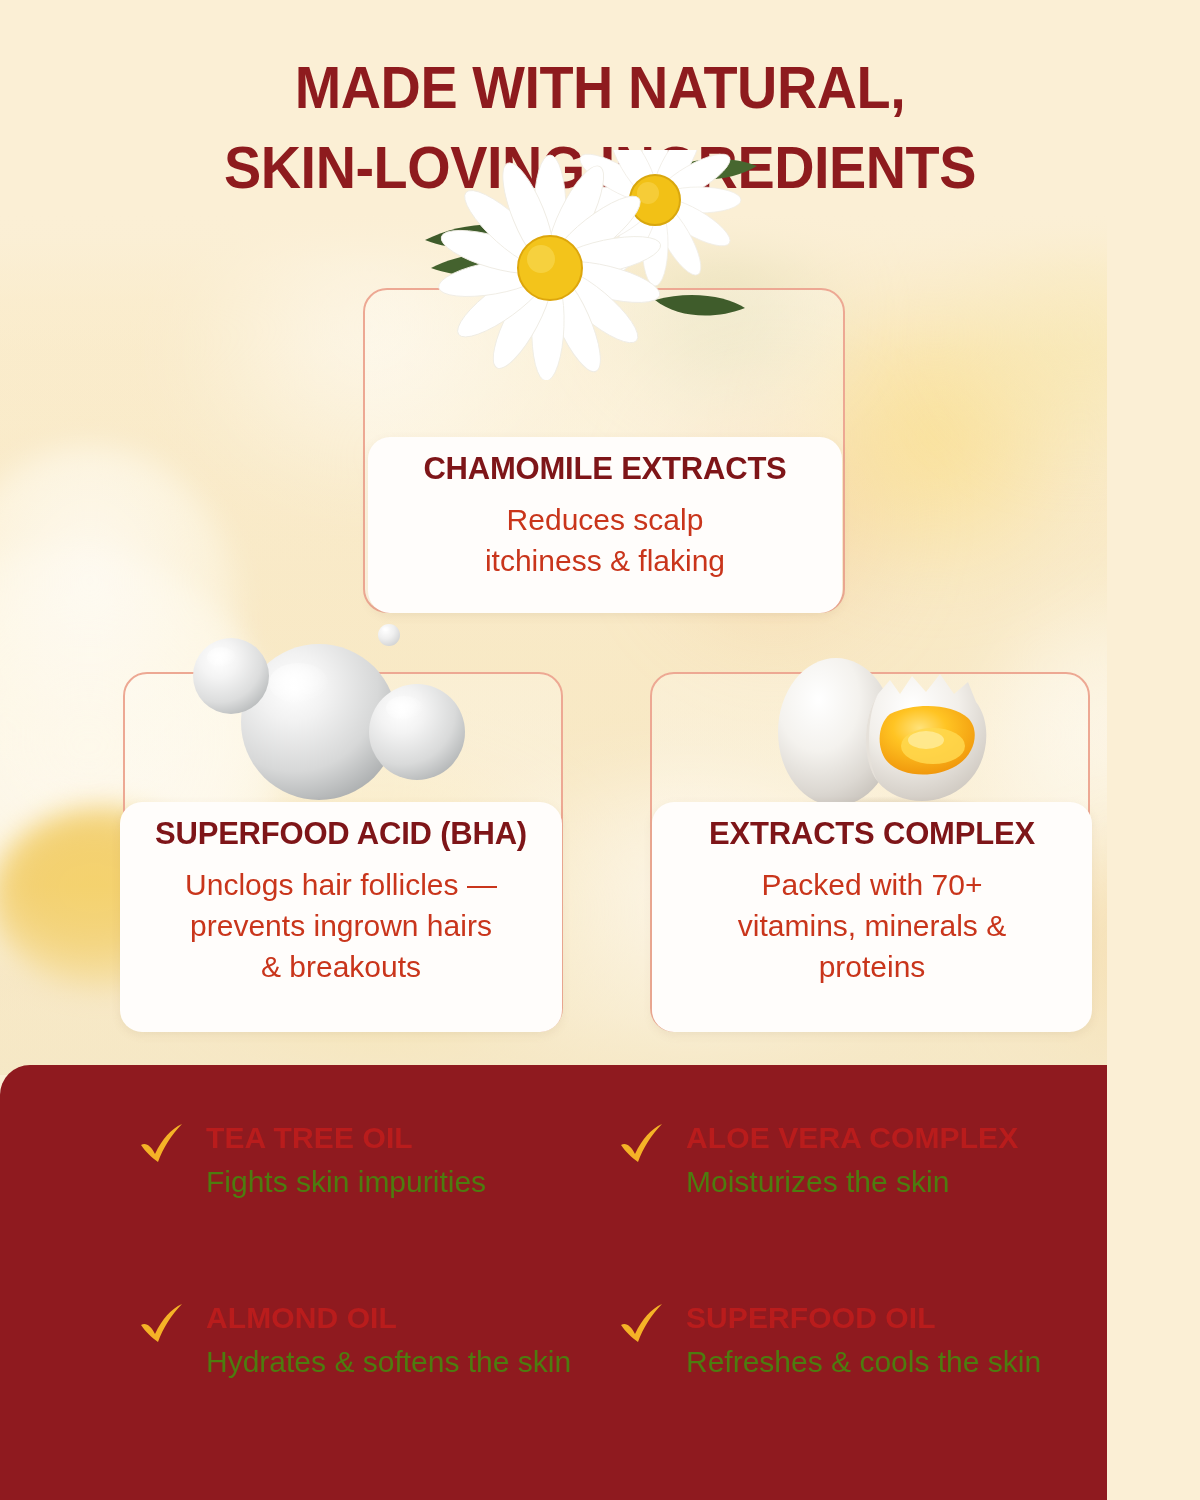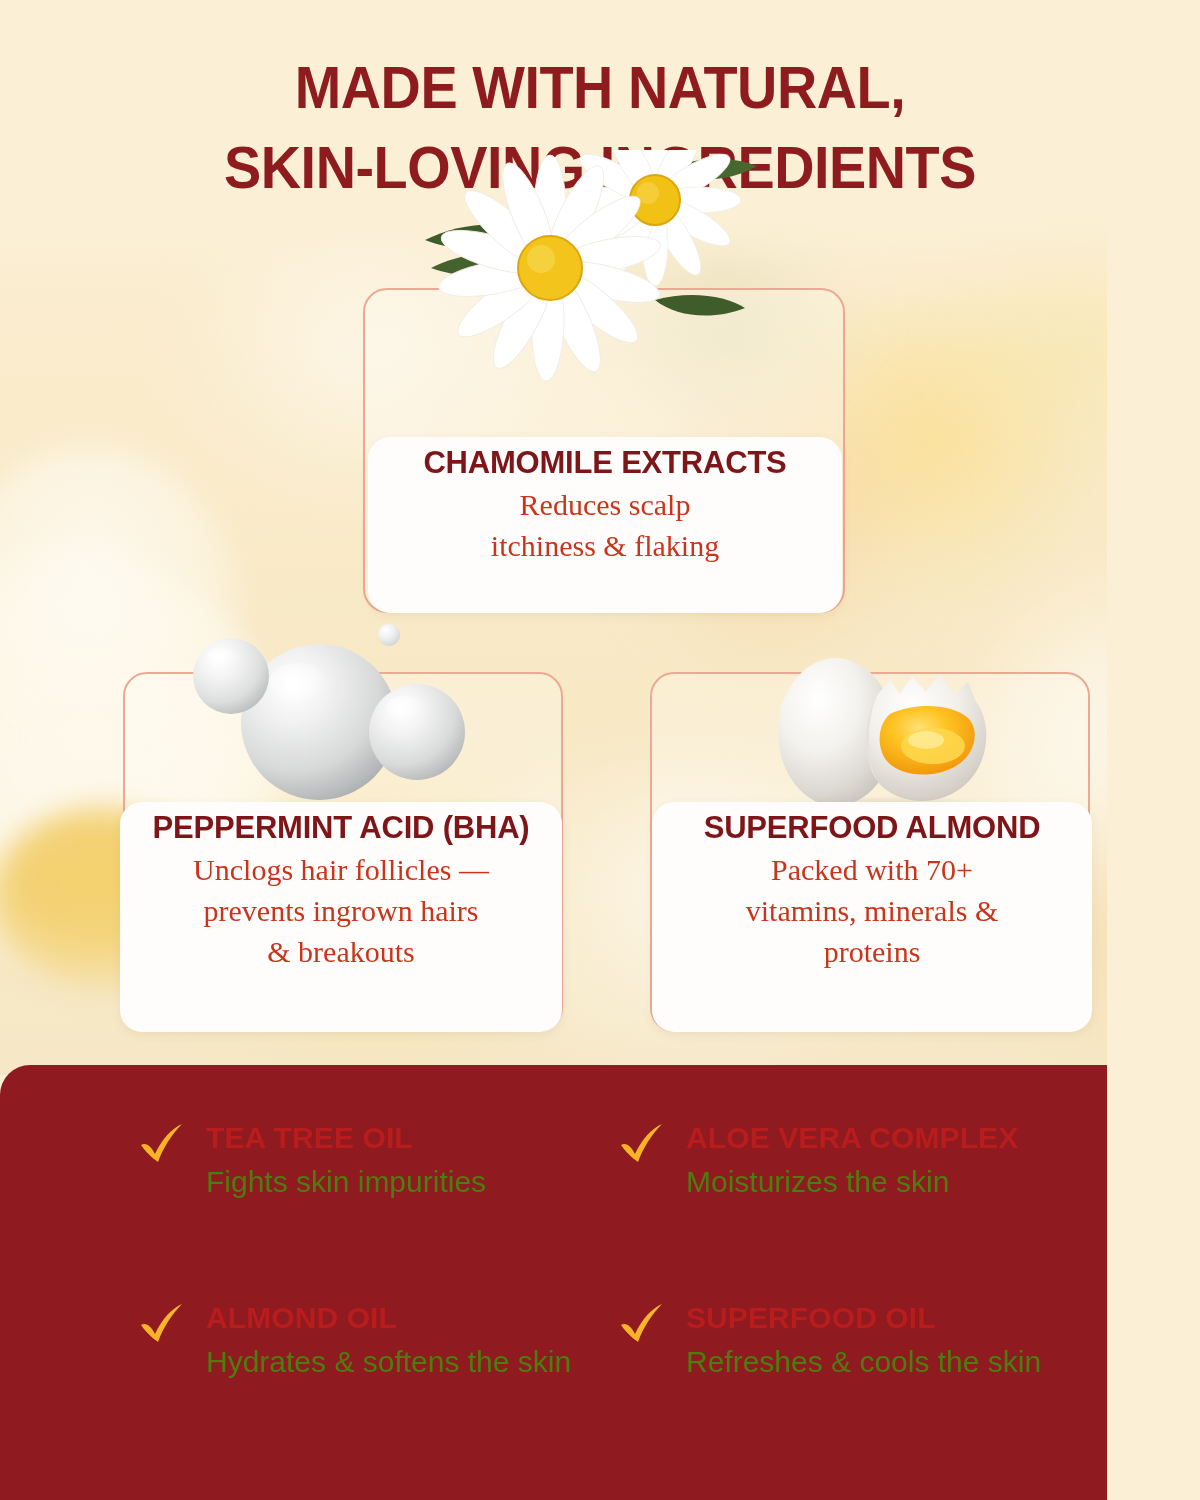--- a/index.html
+++ b/index.html
@@ -123,38 +123,37 @@
     overflow: visible;
     pointer-events: none;
   }
   .panel {
     position: absolute;
     background: #FFFDFB;
     border-radius: 22px;
     box-shadow: 0 3px 10px rgba(140,110,70,0.10);
     box-sizing: border-box;
     text-align: center;
-    padding: 8px 10px 16px;
+    padding: 14px 10px 16px;
   }
   .panel .title {
     color: #7E1518;
     font-weight: 700;
     font-size: 31px;
     line-height: 1.18;
     letter-spacing: -0.2px;
     white-space: nowrap;
   }
   .panel .desc {
     color: #C9351B;
     font-weight: 400;
     font-size: 30px;
     line-height: 1.37;
-    margin-top: 2px;
+    margin-top: 11px;
     white-space: pre-line;
-    font-family: Liberation Serif, serif;
   }
 
   
   #card-chamomile { left: 363px; top: 288px; width: 482px; height: 325px; }
   #panel-chamomile { left: 368px; top: 437px; width: 474px; height: 176px; }
 
   
   #card-bha { left: 123px; top: 672px; width: 440px; height: 360px; }
   #panel-bha { left: 120px; top: 802px; width: 442px; height: 230px; }
 
@@ -335,21 +334,21 @@
            background: radial-gradient(circle at 34% 28%, #FFFFFF 0%, #F4F4F4 25%, #DCDDDD 58%, #B2B5B6 85%, #D6D8D8 100%);"></div>
 
       <div class="sphere" style="left:176px; top:52px; width:96px; height:96px;
            background: radial-gradient(circle at 34% 28%, #FFFFFF 0%, #F3F3F3 24%, #D9DADA 57%, #AEB1B2 84%, #D3D5D5 100%);"></div>
 
       <div class="sphere" style="left:185px; top:-8px; width:22px; height:22px;
            background: radial-gradient(circle at 34% 28%, #FFFFFF 0%, #EFEFEF 40%, #C3C5C6 100%);"></div>
     </div>
   </div>
   <div class="panel" id="panel-bha">
-    <div class="title">PEPPERMINT ACID (BHA)</div>
+    <div class="title">SUPERFOOD ACID (BHA)</div>
     <div class="desc">Unclogs hair follicles —
 prevents ingrown hairs
 &amp; breakouts</div>
   </div>
 
   <div class="card" id="card-superfood">
     <div class="egg-art">
       <svg width="300" height="200" viewBox="0 0 300 200">
         <defs>
           <radialGradient id="eggShell" cx="35%" cy="28%" r="78%">
@@ -384,21 +383,21 @@
         <path d="M150 78 C 176 66, 212 68, 228 82 C 240 94, 236 118, 216 130
                  C 192 144, 158 140, 146 124 C 136 110, 138 88, 150 78 Z" fill="url(#yolkG)"></path>
         <ellipse cx="193" cy="110" rx="32" ry="18" fill="#FFD84F" opacity="0.85"></ellipse>
         <ellipse cx="186" cy="104" rx="18" ry="9" fill="#FFEFA8" opacity="0.7"></ellipse>
 
         <path d="M138 58 C 122 82, 122 126, 138 146 C 126 126, 126 80, 138 58 Z" fill="#E6E1DA"></path>
       </svg>
     </div>
   </div>
   <div class="panel" id="panel-superfood">
-    <div class="title">SUPERFOOD ALMOND</div>
+    <div class="title">EXTRACTS COMPLEX</div>
     <div class="desc">Packed with 70+
 vitamins, minerals &amp;
 proteins</div>
   </div>
 
   <div id="benefits"></div>
 
   <div class="benefit abs" id="benefit-0">
     <span class="check">
       <svg width="46" height="46" viewBox="0 0 46 46">

